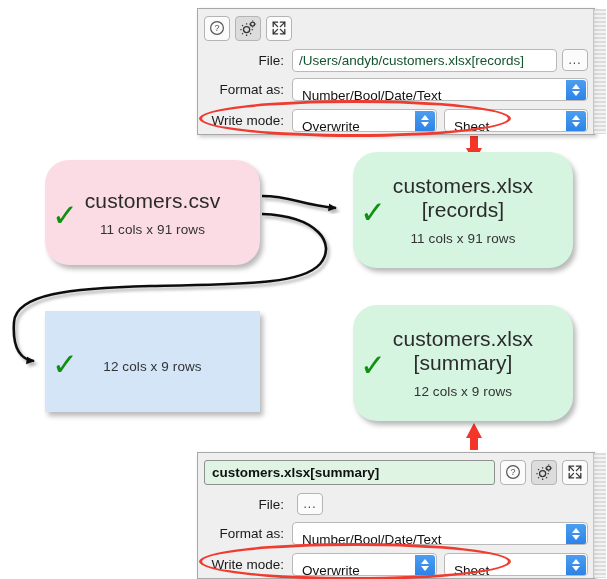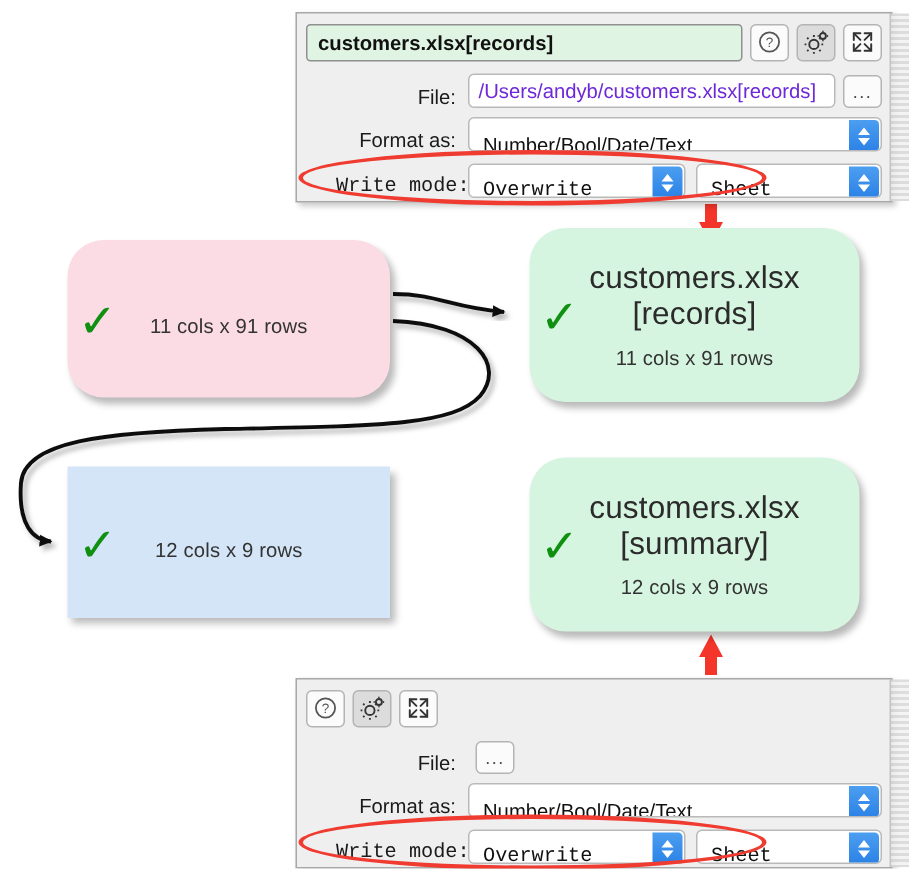--- a/index.html
+++ b/index.html
@@ -104,41 +104,41 @@
     border:1px solid #b4b4b4;
     border-radius:4px;
     display:flex;align-items:center;justify-content:center;
     box-sizing:border-box;
   }
   .iconbtn.pressed{background:#dcdcdc;}
   .iconbtn svg{display:block;}
 
   .row{
     position:absolute;left:6px;right:6px;height:24px;
-    display:flex;align-items:flex-end;margin-left:20px;
+    display:flex;align-items:center;
   }
   .row.r1{top:39px;}
   .row.r2{top:68px;}
-  .row.r3{top:99px;font-family:Liberation Mono, monospace;}
+  .row.r3{top:99px;}
 
   .lbl{
     width:88px;flex:0 0 88px;
     text-align:right;padding-right:8px;
     font-size:13.5px;color:#1a1a1a;
     box-sizing:border-box;
     white-space:nowrap;
   }
   .field{
     flex:1 1 auto;height:23px;box-sizing:border-box;
     background:#ffffff;
     border:1px solid #b9b9b9;
     border-radius:4px;
     display:flex;align-items:center;
     padding:0 6px;
-    font-size:13.5px;color:#6d28d9;
+    font-size:13.5px;color:#14532d;
     overflow:hidden;white-space:nowrap;
   }
   .ellipsisbtn{
     flex:0 0 auto;width:26px;height:22px;margin-left:5px;
     background:#fbfbfb;border:1px solid #b4b4b4;border-radius:4px;
     display:flex;align-items:center;justify-content:center;
     font-size:12px;color:#444;line-height:1;
     box-sizing:border-box;
     letter-spacing:1px;
   }
@@ -209,20 +209,21 @@
     </g>
 
     <g>
       <path d="M474,450 L474,436" stroke="#f4352a" stroke-width="8" stroke-linecap="butt"></path>
       <path d="M466,438 L482,438 L474,423 z" fill="#f4352a"></path>
     </g>
   </svg>
 
   <div class="node" id="node-csv">
     <span class="tick">✓</span>
+    <div class="title">customers.csv</div>
     <div class="sub">11 cols x 91 rows</div>
   </div>
 
   <div class="node" id="node-records">
     <span class="tick">✓</span>
     <div class="title">customers.xlsx
 [records]</div>
     <div class="sub">11 cols x 91 rows</div>
   </div>
 
@@ -235,21 +236,20 @@
     <span class="tick">✓</span>
     <div class="title">customers.xlsx
 [summary]</div>
     <div class="sub">12 cols x 9 rows</div>
   </div>
 
   <div class="panel" id="panel-top">
     <div class="panel-scroll"></div>
 
     <div class="titlerow">
-      <div class="namebox">customers.xlsx[records]</div>
 
       <div class="iconbtn">
         <svg width="16" height="16" viewBox="0 0 16 16">
           <circle cx="8" cy="8" r="6.4" fill="none" stroke="#555" stroke-width="1.2"></circle>
           <text x="8" y="11.4" font-size="9" fill="#555" text-anchor="middle" font-family="Liberation Sans, sans-serif">?</text>
         </svg>
       </div>
 
       <div class="iconbtn pressed">
         <svg width="17" height="16" viewBox="0 0 17 16">
@@ -315,20 +315,21 @@
             <i class="dn"></i>
           </span>
       </div>
     </div>
   </div>
 
   <div class="panel" id="panel-bottom">
     <div class="panel-scroll"></div>
 
     <div class="titlerow">
+      <div class="namebox">customers.xlsx[summary]</div>
 
       <div class="iconbtn">
         <svg width="16" height="16" viewBox="0 0 16 16">
           <circle cx="8" cy="8" r="6.4" fill="none" stroke="#555" stroke-width="1.2"></circle>
           <text x="8" y="11.4" font-size="9" fill="#555" text-anchor="middle" font-family="Liberation Sans, sans-serif">?</text>
         </svg>
       </div>
 
       <div class="iconbtn pressed">
         <svg width="17" height="16" viewBox="0 0 17 16">

